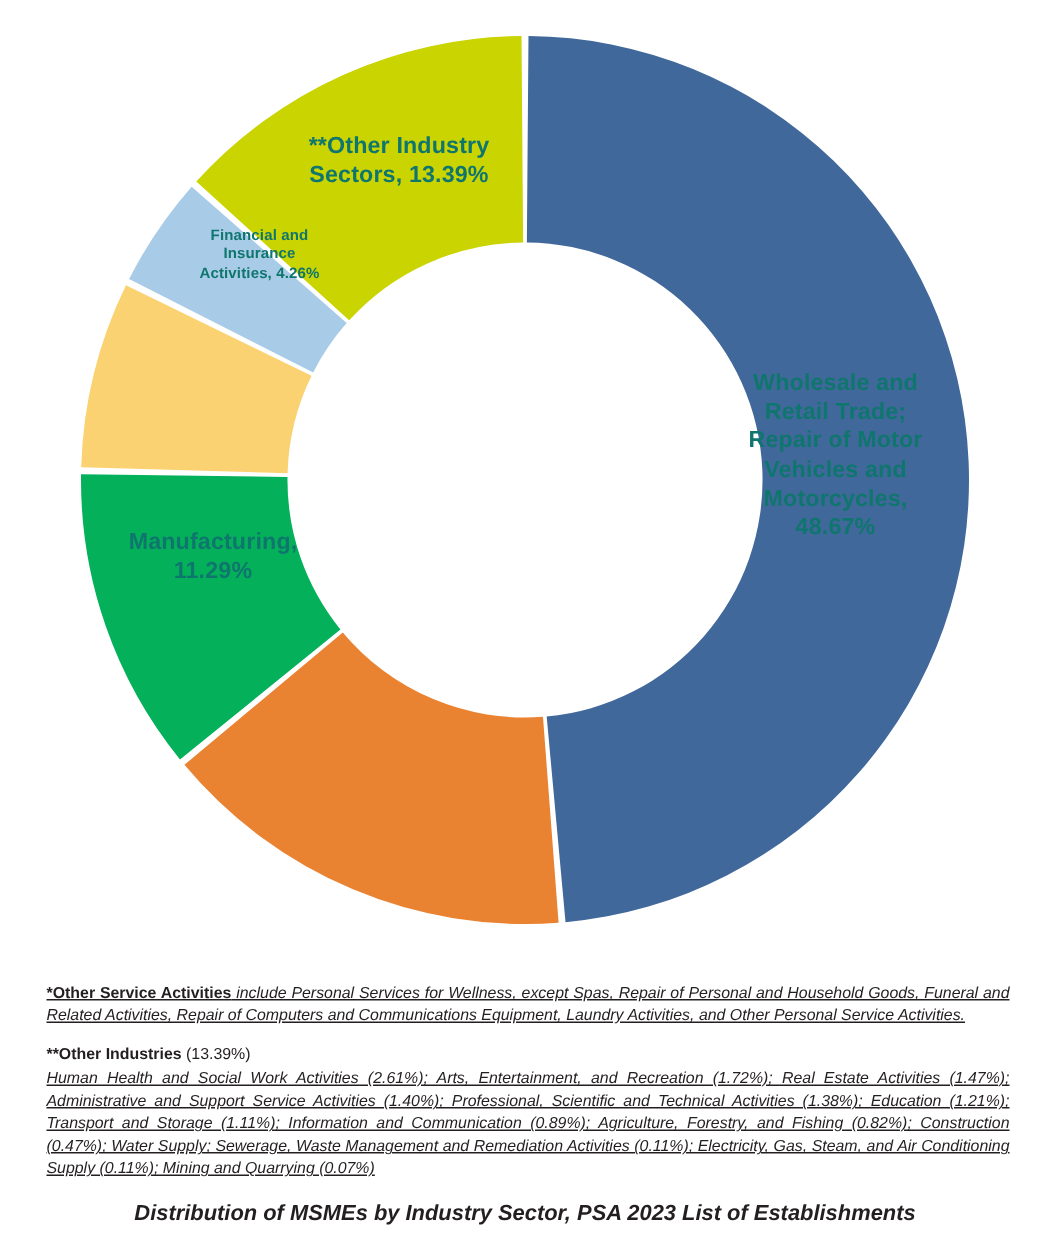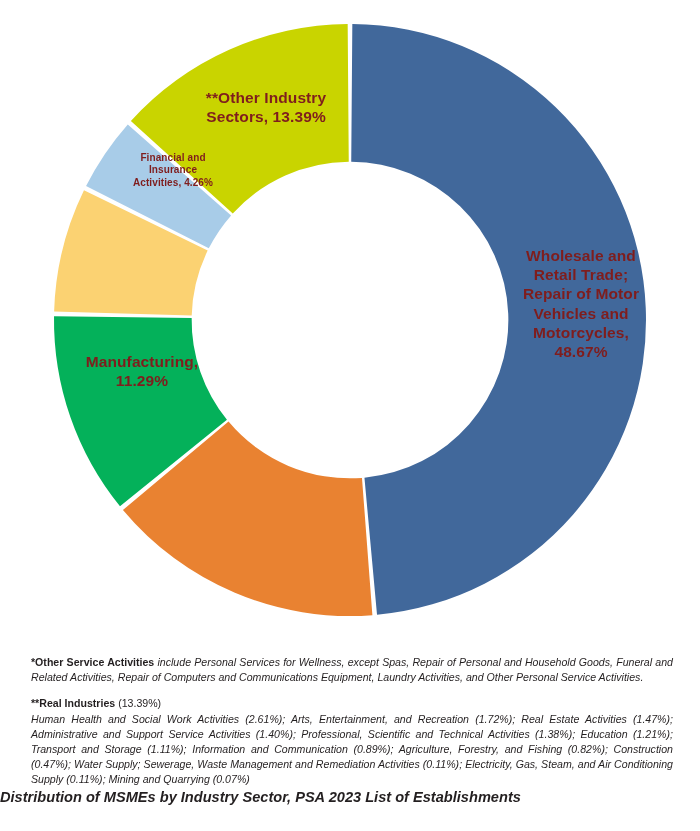--- a/index.html
+++ b/index.html
@@ -19,30 +19,30 @@
   }
   #donut-svg{
     position:absolute;
     left:50%; top:8px;
     transform:translateX(-50%);
     width:624px; height:624px;
     display:block;
   }
   .slice-label{
     position:absolute;
-    color:#7f1d1d;
+    color:#0f766e;
     font-weight:bold;
     text-align:center;
     line-height:1.24;
     letter-spacing:.1px;
     pointer-events:none;
     text-rendering:optimizeLegibility;
   }
   #label-wholesale{
-    left:496px; top:246px; width:170px;
+    left:472px; top:246px; width:170px;
     font-size:15.5px;
   }
   #label-accommodation{
     left:162px; top:490px; width:200px;
     font-size:15.5px;
   }
   #label-manufacturing{
     left:62px; top:352px; width:160px;
     font-size:15.5px;
   }
@@ -65,20 +65,21 @@
     width:642px;
   }
   .fn-block{ margin:0 0 4px 0; }
   .fn-line{
     font-size:10.6px;
     line-height:1.42;
     text-align:justify;
     font-style:italic;
     color:#231f20;
     margin:0;
+    text-decoration:underline;
   }
   .fn-head{
     font-weight:bold;
     font-style:normal;
   }
   .fn-head-plain{
     font-style:normal;
     font-weight:normal;
   }
   #footnote-other-industries{
@@ -86,22 +87,22 @@
   }
   #footnote-other-industries-title{
     font-size:10.6px;
     line-height:1.42;
     margin:0 0 1px 0;
     font-style:normal;
   }
   #caption{
     position:absolute;
     left:0; right:0;
-    bottom:26px;
-    text-align:left;
+    bottom:14px;
+    text-align:center;
     font-size:14.6px;
     font-style:italic;
     font-weight:bold;
     color:#231f20;
   }
 </style>
 </head>
 <body>
 
 <div id="chart-area">
@@ -128,19 +129,19 @@
   <div class="slice-label" id="label-otherindustry">**Other Industry<br>Sectors, 13.39%</div>
 </div>
 
 <div id="footnotes">
 
   <div class="fn-block" id="footnote-other-service">
     <p class="fn-line"><span class="fn-head">*Other Service Activities</span><span> include Personal Services for Wellness, except Spas, Repair of Personal and Household Goods, Funeral and Related Activities, Repair of Computers and Communications Equipment, Laundry Activities, and Other Personal Service Activities.</span></p>
   </div>
 
   <div class="fn-block" id="footnote-other-industries">
-    <p id="footnote-other-industries-title"><span class="fn-head">**Real Industries</span><span class="fn-head-plain"> (13.39%)</span></p>
+    <p id="footnote-other-industries-title"><span class="fn-head">**Other Industries</span><span class="fn-head-plain"> (13.39%)</span></p>
     <p class="fn-line">Human Health and Social Work Activities (2.61%); Arts, Entertainment, and Recreation (1.72%); Real Estate Activities (1.47%); Administrative and Support Service Activities (1.40%); Professional, Scientific and Technical Activities (1.38%); Education (1.21%); Transport and Storage (1.11%); Information and Communication (0.89%); Agriculture, Forestry, and Fishing (0.82%); Construction (0.47%); Water Supply; Sewerage, Waste Management and Remediation Activities (0.11%); Electricity, Gas, Steam, and Air Conditioning Supply (0.11%); Mining and Quarrying (0.07%)</p>
   </div>
 
 </div>
 
 <div id="caption">Distribution of MSMEs by Industry Sector, PSA 2023 List of Establishments</div>
 
 </body></html>

